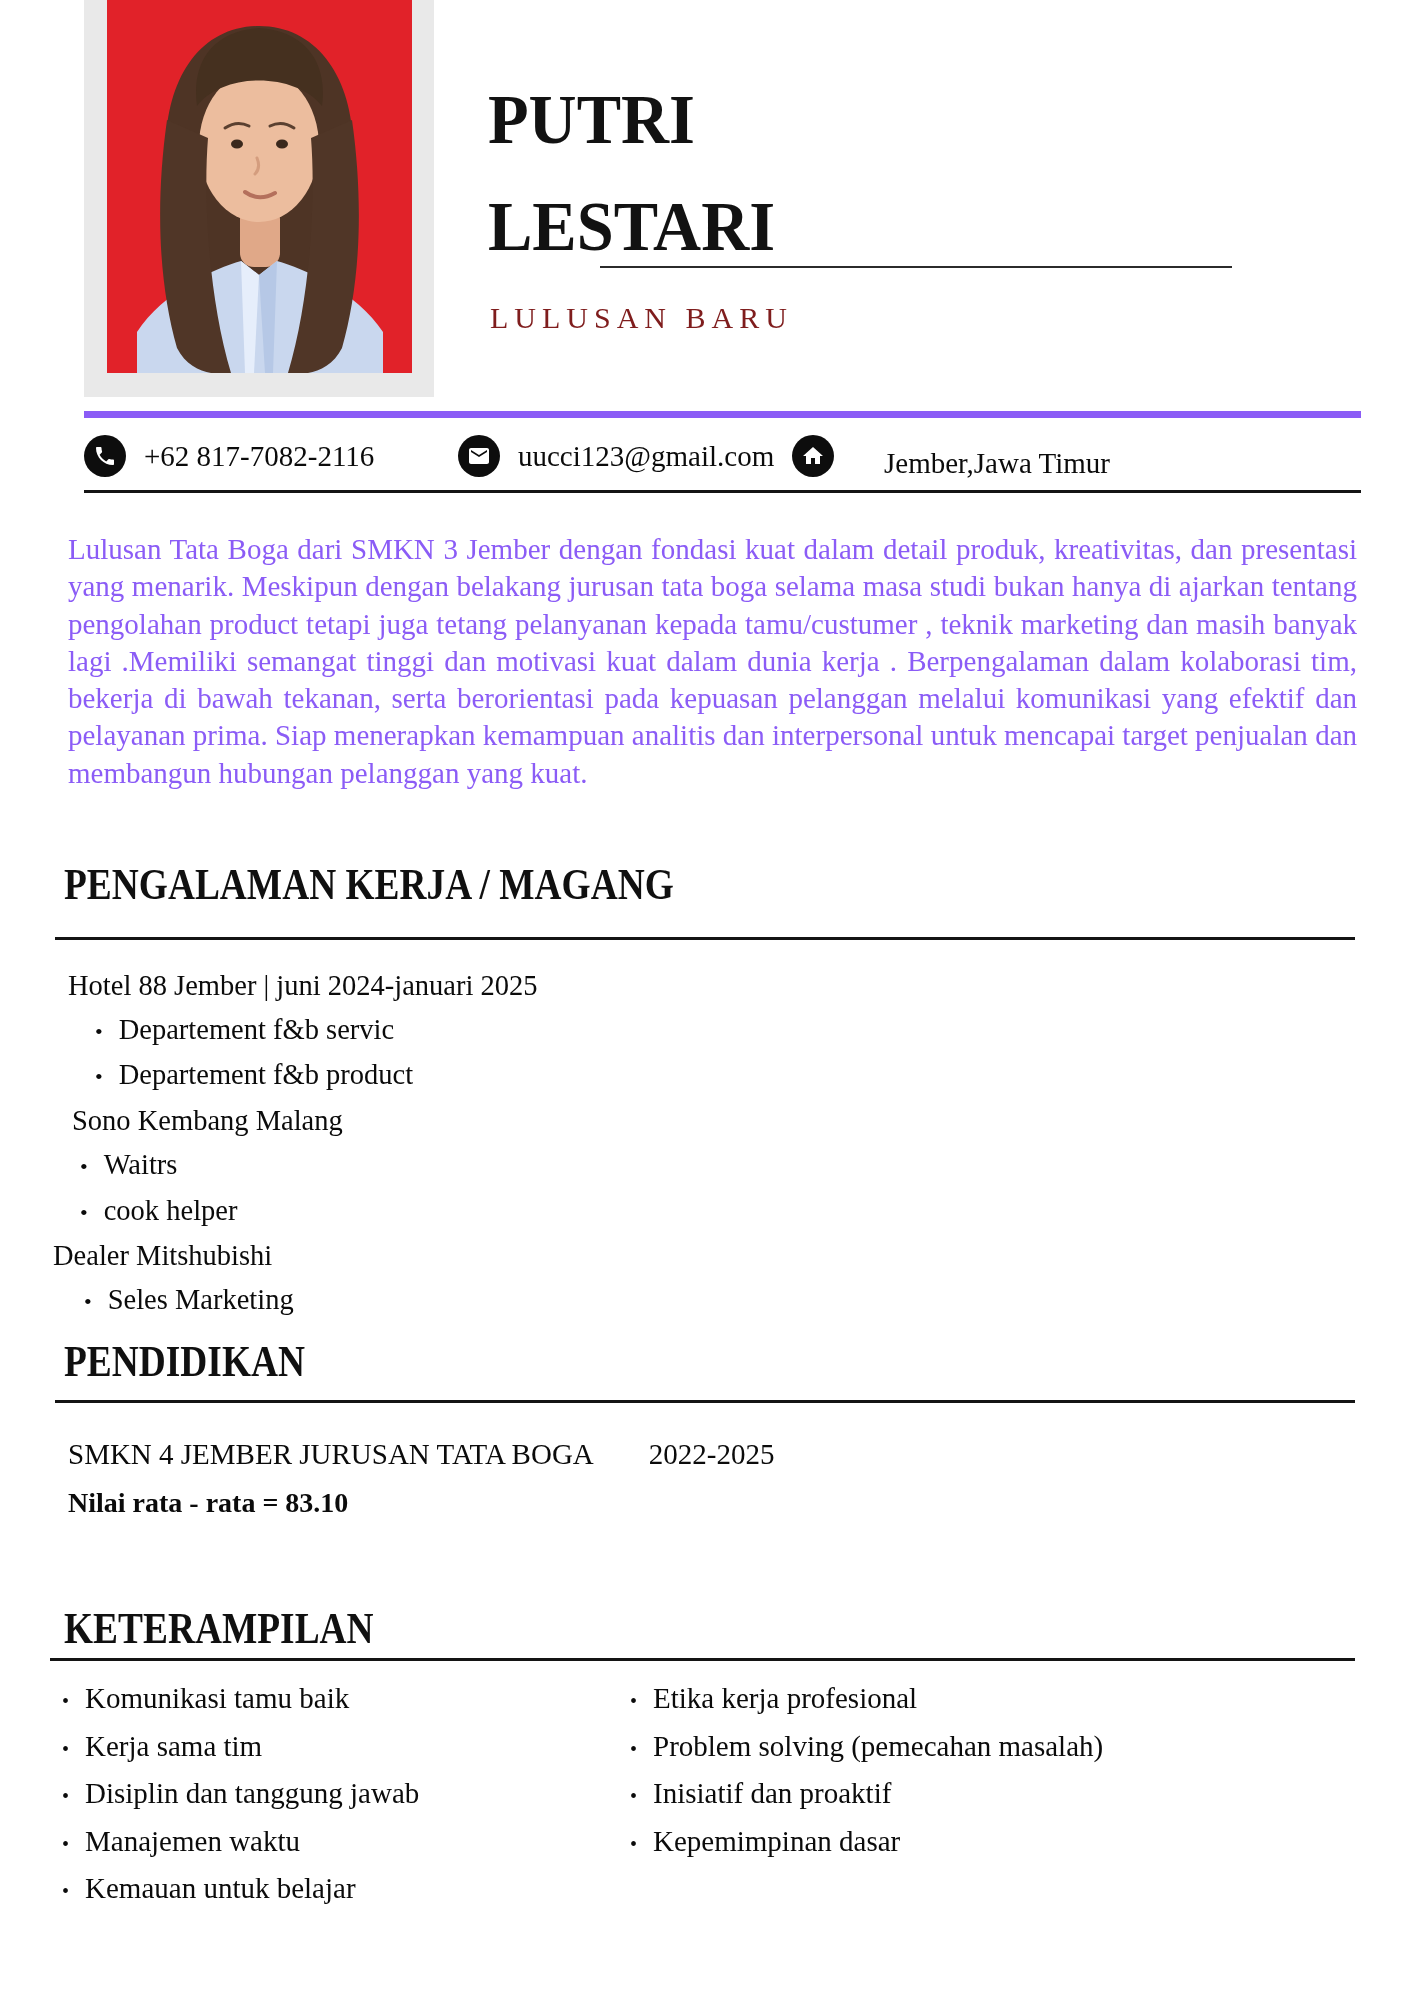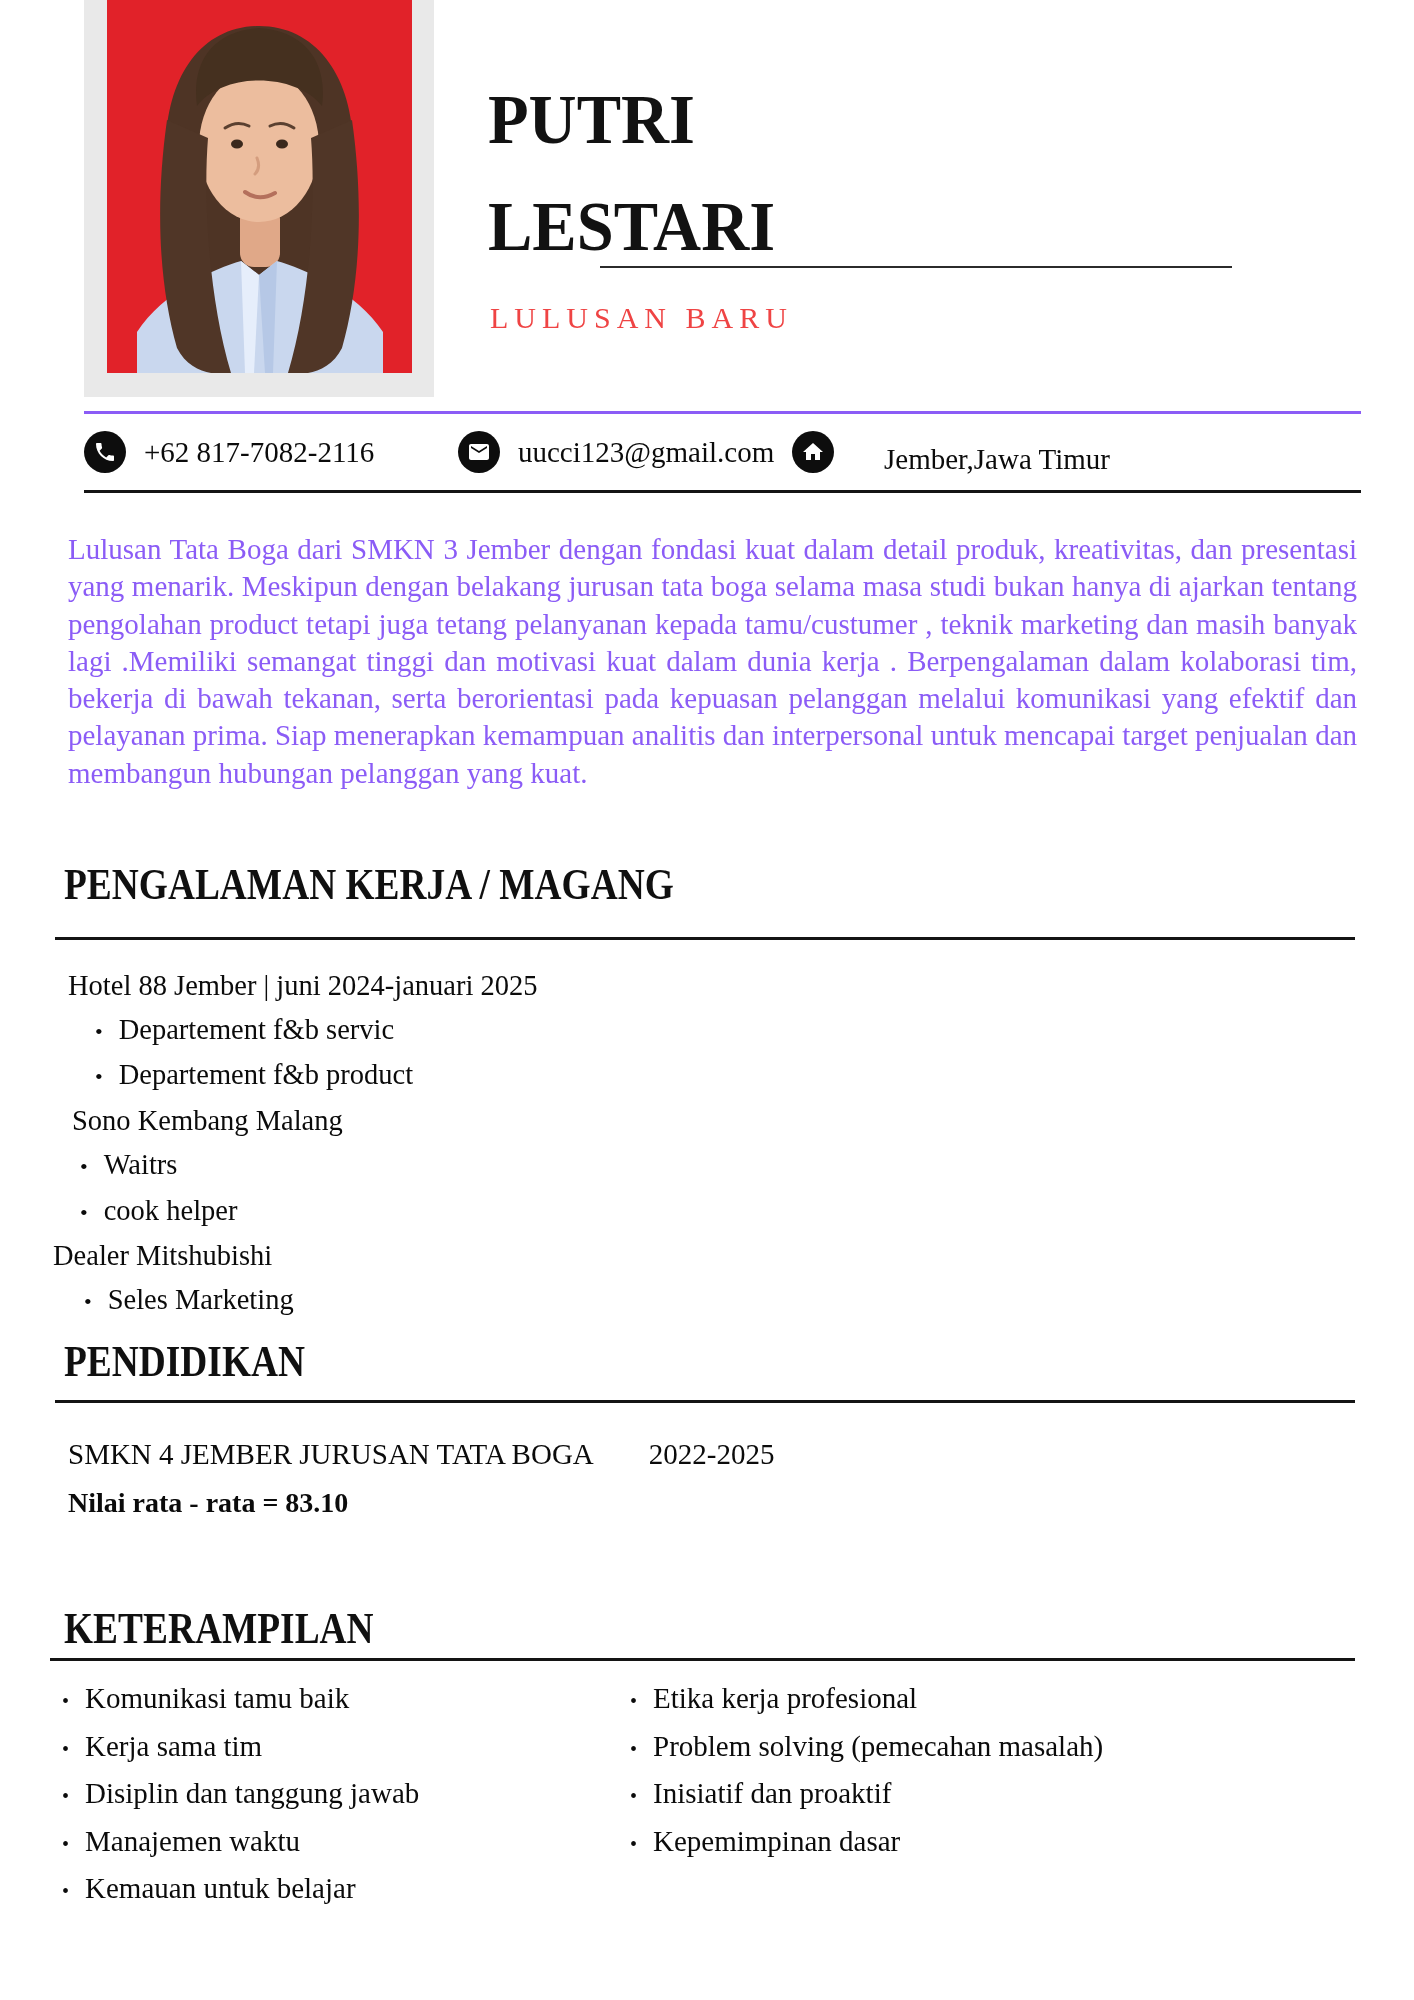--- a/index.html
+++ b/index.html
@@ -27,27 +27,27 @@
     letter-spacing:0px; color:#121212;
     transform:scaleX(0.95); transform-origin:left top;
     white-space:nowrap;
   }
   .name-underline {
     position:absolute; left:600px; top:266px; width:632px; height:2px;
     background:#2b2b2b;
   }
   .subtitle {
     position:absolute; left:490px; top:301px;
-    font-size:30px; letter-spacing:6px; color:#ef4444; white-space:nowrap;
+    font-size:30px; letter-spacing:6px; color:#7f1d1d; white-space:nowrap;
   }
 
   
   .contact-band {
     position:absolute; left:84px; top:411px; width:1277px; height:82px;
-    border-top:3px solid #8b5cf6; border-bottom:3px solid #141414;
+    border-top:7px solid #8b5cf6; border-bottom:3px solid #141414;
   }
   .contact-item { position:absolute; top:0; height:76px; display:flex; align-items:center; }
   .contact-item.c-phone { left:0; }
   .contact-item.c-email { left:374px; }
   .contact-item.c-home  { left:708px; }
   .cicon {
     width:42px; height:42px; border-radius:50%; background:#0d0d0d;
     display:flex; align-items:center; justify-content:center; flex:none;
   }
   .cicon svg { width:24px; height:24px; fill:#ffffff; }

